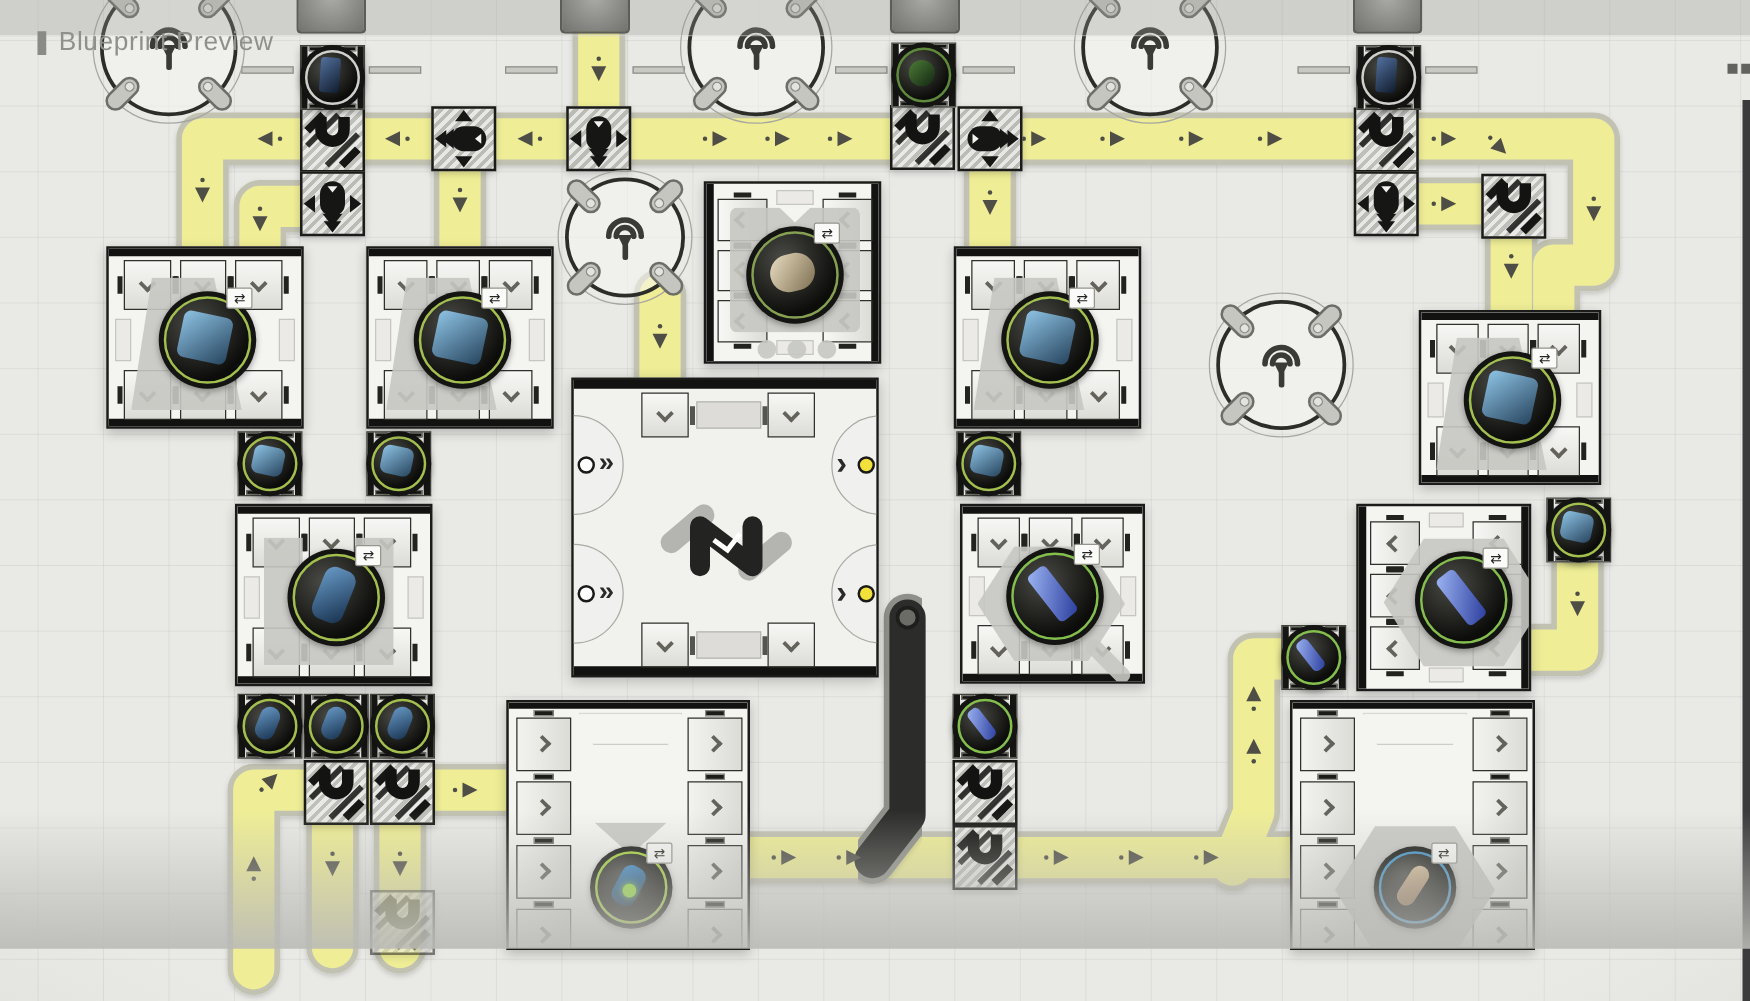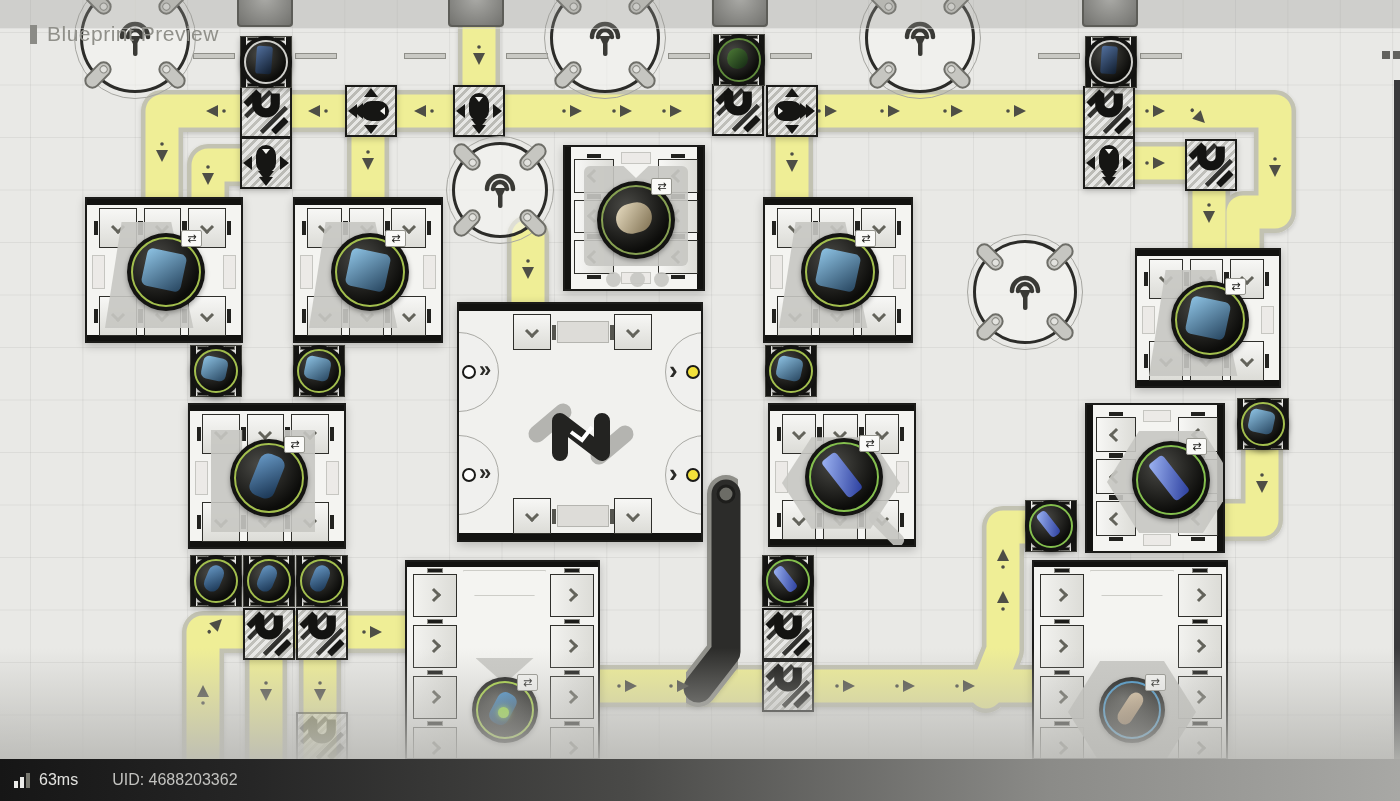--- a/index.html
+++ b/index.html
@@ -1105,22 +1105,13 @@
       <div style="position: absolute; box-sizing: border-box; left: 1382px; top: 51px; width: 8px; height: 8px; background: rgb(98, 98, 94);"></div>
       <div style="position: absolute; box-sizing: border-box; left: 1393px; top: 51px; width: 8px; height: 8px; background: rgb(98, 98, 94);"></div>
     </div>
   <div id="topband"></div>
   <div id="titlebar">
     <span id="titlemark"></span>
     <span>Blueprint Preview</span>
   </div>
   <div id="vignette"></div>
   <div id="bottomfade"></div>
-  <div id="statusbar">
-    <span id="signal">
-        <span style="height: 7px; background: rgb(236, 236, 234);"></span>
-        <span style="height: 11px; background: rgb(236, 236, 234);"></span>
-        <span style="height: 15px; background: rgb(119, 119, 111);"></span>
-      </span>
-    <span id="ping">63ms</span>
-    <span id="uid">UID: 4688203362</span>
-  </div>
 </div>
 
 </body></html>

